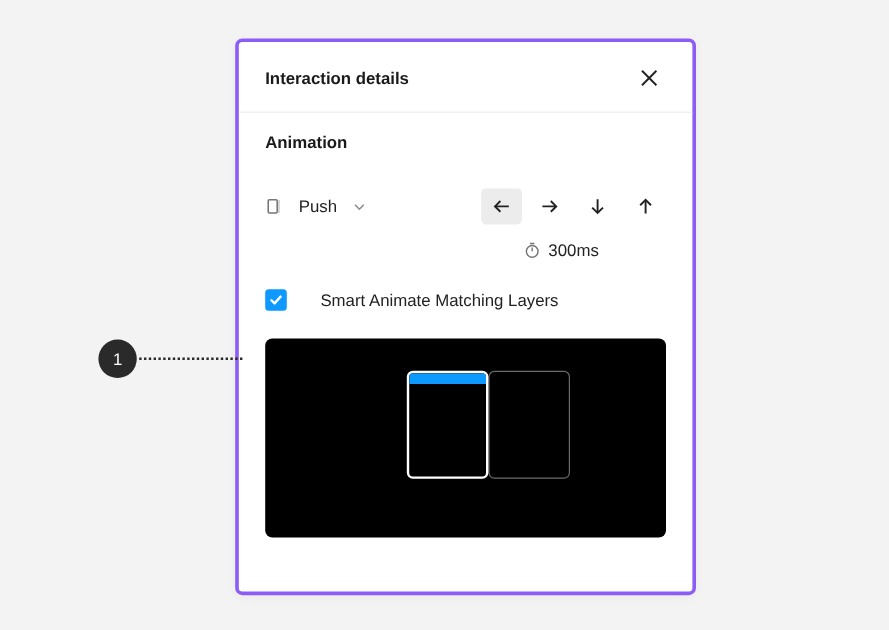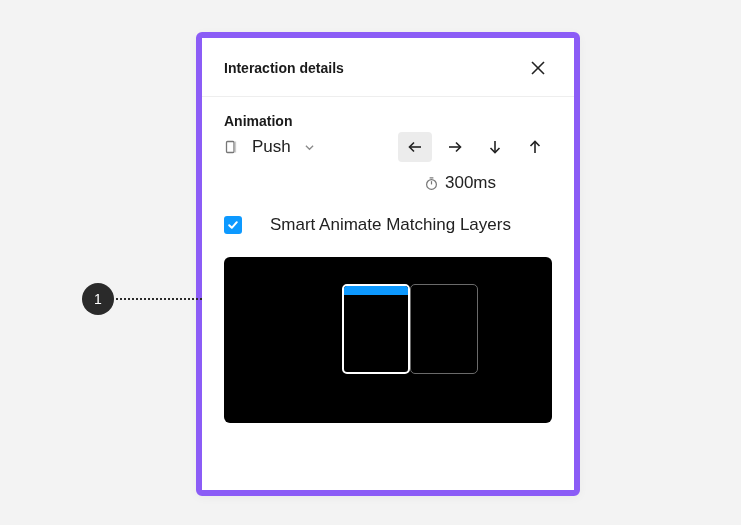--- a/index.html
+++ b/index.html
@@ -13,21 +13,21 @@
     position: relative;
     overflow: hidden;
   }
   .panel {
     position: absolute;
     left: 196px;
     top: 32px;
     width: 384px;
     height: 464px;
     background: #ffffff;
-    border: 6px solid #8b5cf6;
+    border: 3px solid #8b5cf6;
     border-radius: 6px;
     box-shadow: 0 2px 10px rgba(0,0,0,0.04);
     box-sizing: border-box;
   }
   .panel-header {
     display: flex;
     align-items: center;
     justify-content: space-between;
     padding: 16px 22px 14px 22px;
     border-bottom: 1px solid #eeeeee;
@@ -43,42 +43,42 @@
     align-items: center;
     justify-content: center;
     cursor: pointer;
   }
   .section {
     padding: 16px 22px 0 22px;
   }
   .section-title {
     font-size: 14px;
     font-weight: 700;
-    margin-bottom: 0;
+    margin-bottom: 28px;
   }
   .row {
     display: flex;
     align-items: center;
     height: 36px;
   }
   .row-left {
     display: flex;
     align-items: center;
     gap: 10px;
     flex: 0 0 auto;
   }
   .icon-slot {
     width: 18px;
     display: flex;
     align-items: center;
     justify-content: center;
     color: #666;
   }
   .field-label {
-    font-size: 17px;
+    font-size: 14px;
     color: #222;
   }
   .chev {
     margin-left: 4px;
     color: #8a8a8a;
     display: inline-flex;
   }
   .row-right {
     margin-left: auto;
     display: flex;

